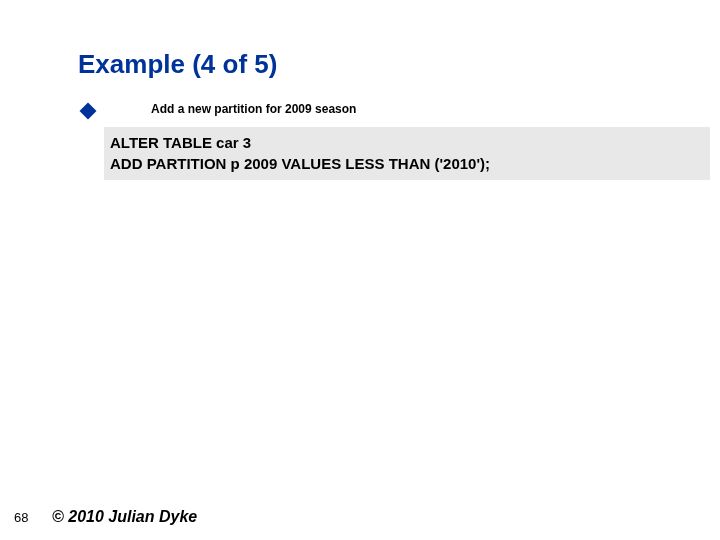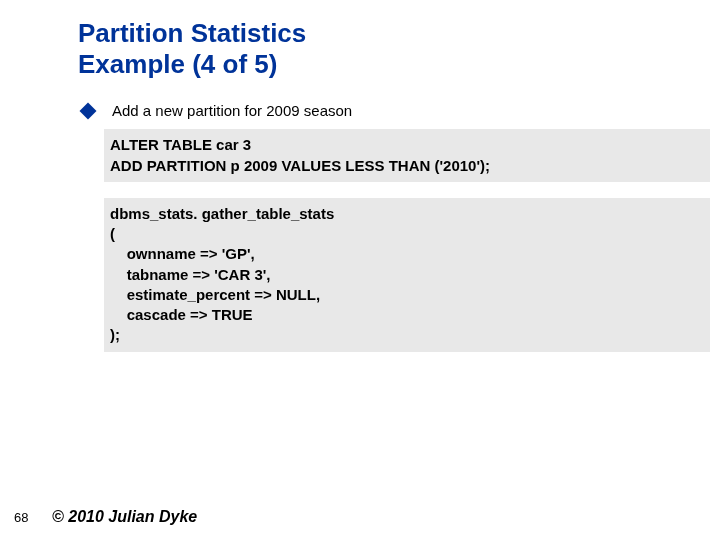--- a/index.html
+++ b/index.html
@@ -33,23 +33,24 @@
     width: 12px;
     height: 12px;
     background: #003399;
     transform: rotate(45deg);
     margin-top: 3px;
     margin-right: 18px;
     flex-shrink: 0;
     margin-left: 4px;
   }
   .bullet-text {
-    font-size: 15px;
-    font-weight: normal;
+    font-size: 12px;
+    font-weight: bold;
     color: #000;
+    margin-left: 39px;
   }
   .codebox {
     background: #e8e8e8;
     font-size: 15px;
     font-weight: bold;
     color: #000;
     padding: 6px 6px;
     margin-left: 26px;
     margin-right: -20px;
     margin-bottom: 16px;
@@ -85,39 +86,32 @@
     font-weight: bold;
     color: #cc0000;
   }
 </style>
 </head>
 <body>
 
 <div class="slide">
 
   <div class="title">
-    <span>Partition Statistics</span><br>
+    <br>
     <span>Example (4 of 5)</span>
   </div>
 
   <div class="bullet-row">
     <div class="diamond"></div>
     <div class="bullet-text">Add a new partition for 2009 season</div>
   </div>
 
   <div class="codebox">ALTER TABLE car 3
 ADD PARTITION p 2009 VALUES LESS THAN ('2010');</div>
 
 
-  <div class="codebox">dbms_stats. gather_table_stats
-(
-    ownname =&gt; 'GP',
-    tabname =&gt; 'CAR 3',
-    estimate_percent =&gt; NULL,
-    cascade =&gt; TRUE
-);</div>
 
 </div>
 
 <div class="footer">
   <div class="pagenum">68</div>
   <div class="copyright">© 2010 Julian Dyke</div>
 </div>
 
 </body></html>

